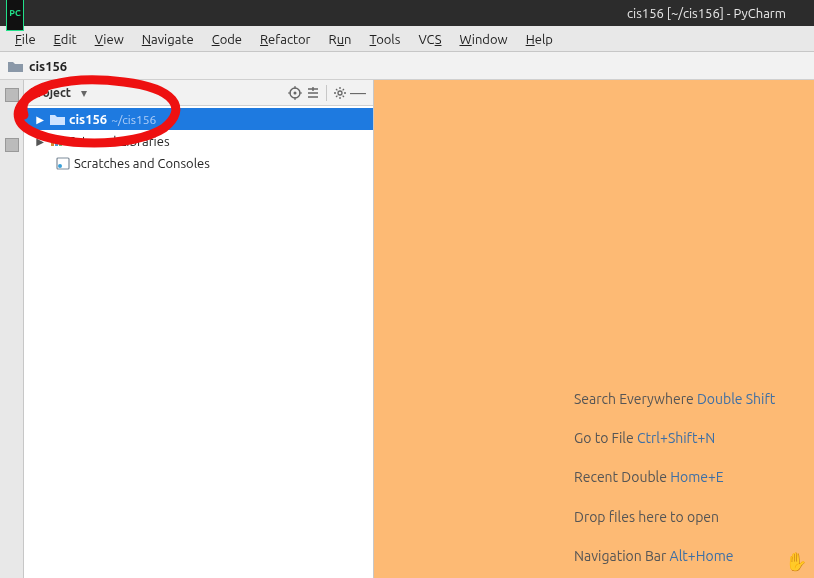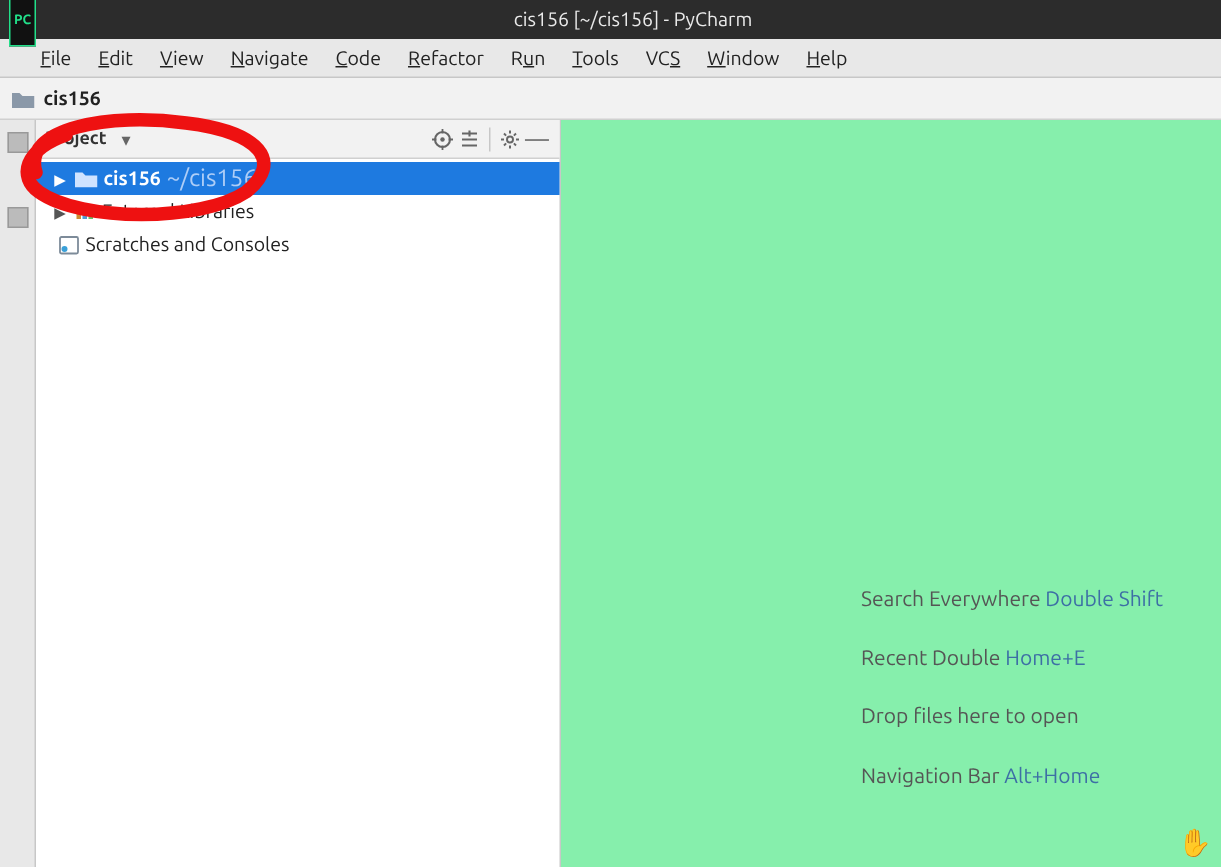--- a/index.html
+++ b/index.html
@@ -2,24 +2,24 @@
 <html><head>
 <meta charset="utf-8">
 <style>
   * { box-sizing: border-box; margin: 0; padding: 0; font-family: "Segoe UI", "Ubuntu", sans-serif; }
   body { width: 814px; height: 578px; overflow: hidden; background: #bfbfbf; position: relative; }
 
   
   .titlebar { height: 26px; background: #2c2c2c; color: #eaeaea; display: flex; align-items: center; font-size: 13px; }
   .titlebar .app-icon { width: 18px; height: 36px; margin: 0 6px; border: 1px solid #22e08a; display:flex;align-items:center;justify-content:center;background:#111; }
   .titlebar .app-icon span{color:#22e08a;font-size:9px;font-weight:bold;}
-  .titlebar .title { flex: 1; text-align: center; }
+  .titlebar .title { flex: 1; text-align: right; padding-right: 28px; }
 
   
-  .menubar { height: 26px; background: #e8e8e8; border-bottom: 1px solid #c7c7c7; display: flex; align-items: center; padding: 0 18px; font-size: 13px; color: #222; }
+  .menubar { height: 26px; background: #e8e8e8; border-bottom: 1px solid #c7c7c7; display: flex; align-items: center; padding: 0 6px; font-size: 13px; color: #222; }
   .menubar .item { padding: 2px 9px; cursor: default; }
   .menubar .item u { text-decoration: underline; }
 
   
   .navbar { height: 28px; background: #f2f2f2; border-bottom: 1px solid #d0d0d0; display: flex; align-items: center; padding: 0 8px; font-size: 13px; color: #222; }
   .navbar .folder-icon { margin-right: 6px; }
 
   
   .main { display: flex; height: calc(578px - 26px - 26px - 28px); position: relative; }
 
@@ -33,27 +33,27 @@
   .tool-header .th-left { display:flex;align-items:center;gap:4px; }
   .tool-header .spacer { flex:1; }
   .tool-header .ico { width:18px;height:18px;display:flex;align-items:center;justify-content:center;color:#666;font-size:12px;cursor:default;}
   .tool-header .minus { font-size:16px;line-height:0; }
 
   .tree { font-size: 13px; color:#222; padding: 2px 0; }
   .row { display:flex;align-items:center;height:22px;padding-left:10px;gap:4px; white-space:nowrap;}
   .row .arrow { width:12px;display:inline-block;text-align:center;font-size:10px;color:#555;}
   .row.selected { background:#1e7ae0;color:#fff; }
   .row.selected .arrow{color:#fff;}
-  .row.indent1 { padding-left: 15px; }
+  .row.indent1 { padding-left: 32px; }
   .name-bold { font-weight:600; }
-  .path-dim { opacity:.75; font-size:16px;}
+  .path-dim { opacity:.75; font-size:12px;}
   .row.selected .path-dim{color:#dfeaff;}
 
   
-  .editor { flex:1; background:#86efac; position:relative; }
+  .editor { flex:1; background:#fdba74; position:relative; }
   .hints { position:absolute; left:200px; top:300px; font-size:14px; color:#555; line-height:2.8; right:0;}
   .hints .link { color:#3d6fa5; }
   .hints div{white-space:nowrap;}
 
   
   .hand { position:absolute; right:6px; bottom:6px; font-size:18px; }
 
   
   .scribble { position:absolute; pointer-events:none; left:4px; top:70px; }
   svg{display:block;}
@@ -158,20 +158,21 @@
             </svg>
         </span>
         <span>Scratches and Consoles</span>
       </div>
     </div>
   </div>
 
   <div class="editor">
     <div class="hints">
       <div><span>Search Everywhere</span> <span class="link">Double Shift</span></div>
+      <div><span>Go to File</span> <span class="link">Ctrl+Shift+N</span></div>
       <div><span>Recent Double</span> <span class="link">Home+E</span></div>
       <div><span>Drop files here to open</span></div>
       <div><span>Navigation Bar</span> <span class="link">Alt+Home</span></div>
     </div>
     <div class="hand">✋</div>
   </div>
 </div>
 
 <svg class="scribble" width="200" height="90" viewBox="0 0 200 90">
   <path d="M20 45 C 10 15, 70 5, 120 12 C 170 18, 185 38, 160 58 C 130 78, 50 78, 22 58 C 8 48, 12 30, 40 20" fill="none" stroke="#e11" stroke-width="9" stroke-linecap="round" stroke-linejoin="round"></path>

